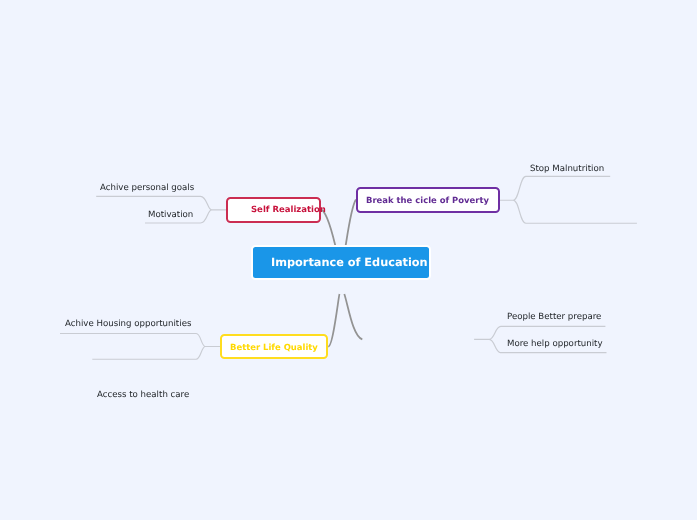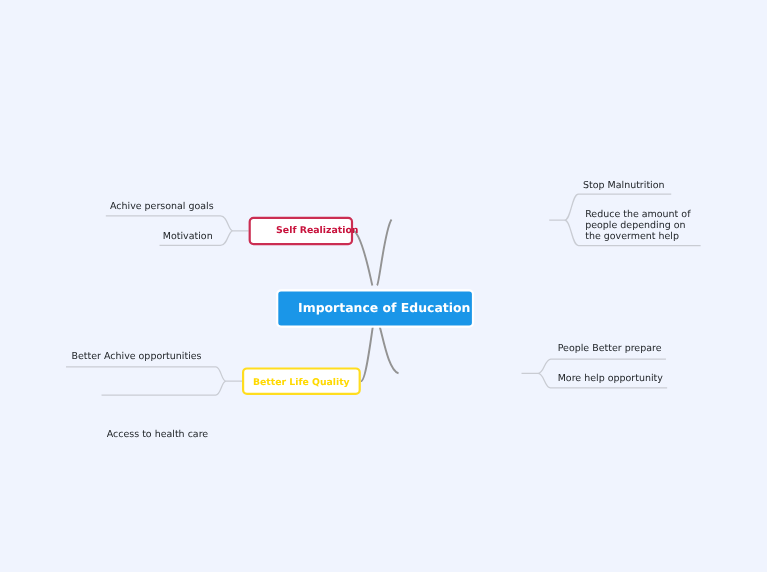--- a/index.html
+++ b/index.html
@@ -33,48 +33,48 @@
       <path d="M 344.3 294 C 348 304.5 352.5 336 362.3 339.4"></path>
     </g>
     <g fill="none" stroke="#c9ccd3" stroke-width="1.15">
       <path d="M 226 209.8 L 211.6 209.8 C 207.4 209.8 207.2 196.3 200.4 196.3 L 96.2 196.3 M 211.6 209.8 C 207.4 209.8 207.2 223.0 200.4 223.0 L 145.0 223.0"></path>
       <path d="M 499.3 200.2 L 513.2 200.2 C 519.4 200.2 519.6 176.4 525.9 176.4 L 610.2 176.4 M 513.2 200.2 C 519.4 200.2 519.6 223.2 525.9 223.2 L 636.9 223.2"></path>
       <path d="M 221 346.5 L 205.4 346.5 C 201.2 346.5 201.0 333.5 196.2 333.5 L 60 333.5 M 205.4 346.5 C 201.2 346.5 201.0 359.2 196.0 359.2 L 92.3 359.2"></path>
       <path d="M 474.1 339.4 L 489.2 339.4 C 494.8 339.4 495.0 326.4 500.8 326.4 L 605.4 326.4 M 489.2 339.4 C 494.8 339.4 495.0 352.6 500.4 352.6 L 606.5 352.6"></path>
     </g>
   </svg>
 
-  <div id="root" class="node" style="left:251px;top:263px;width:180px;height:35px;padding-left:16px;">
+  <div id="root" class="node" style="left:251px;top:245px;width:180px;height:35px;padding-left:16px;">
     <span>Importance of Education</span>
   </div>
 
   <div class="node lvl1" style="left:226.4px;top:196.7px;width:94.6px;height:26px;border-color:#cb2d52;color:#c8123c;font-size:8.5px;padding-left:30px;">
     <span>Self Realization</span>
   </div>
 
+  <div class="node lvl1" style="left:356px;top:187px;width:143.5px;height:25.5px;border-color:#6f2fa3;color:#612b93;font-size:8.45px;">
+    <span>Break the cicle of Poverty</span>
+  </div>
 
   <div class="node lvl1" style="left:219.9px;top:333.8px;width:108.2px;height:25.5px;border-color:#ffdd1f;color:#ffd900;font-size:8.45px;">
     <span>Better Life Quality</span>
   </div>
 
 
   <div class="leaf" style="left:100.2px;top:183.3px;">
     <span>Achive personal goals</span>
   </div>
   <div class="leaf" style="left:148.3px;top:209.8px;">
     <span>Motivation</span>
   </div>
   <div class="leaf" style="left:530.0px;top:163.9px;">
     <span>Stop Malnutrition</span>
   </div>
-  <div class="leaf" style="left:531.5px;top:190.3px;width:100px;white-space:normal;line-height:10.1px;">
-    <span>Reduce the amount of people depending on the goverment help</span>
-  </div>
   <div class="leaf" style="left:65px;top:319px;">
-    <span>Better Achive opportunities</span>
+    <span>Achive Housing opportunities</span>
   </div>
   <div class="leaf" style="left:97.1px;top:345.5px;margin-top:44px;">
     <span>Access to health care</span>
   </div>
   <div class="leaf" style="left:506.6px;top:312.4px;">
     <span>People Better prepare</span>
   </div>
   <div class="leaf" style="left:507.3px;top:339.0px;">
     <span>More help opportunity</span>
   </div>

